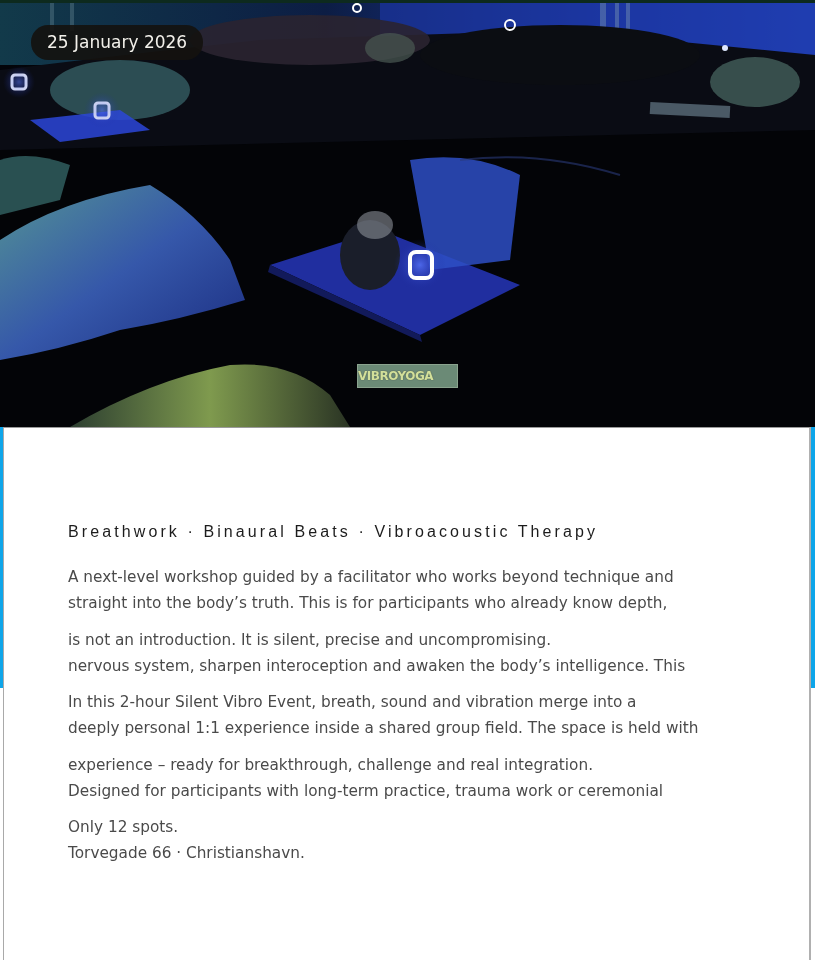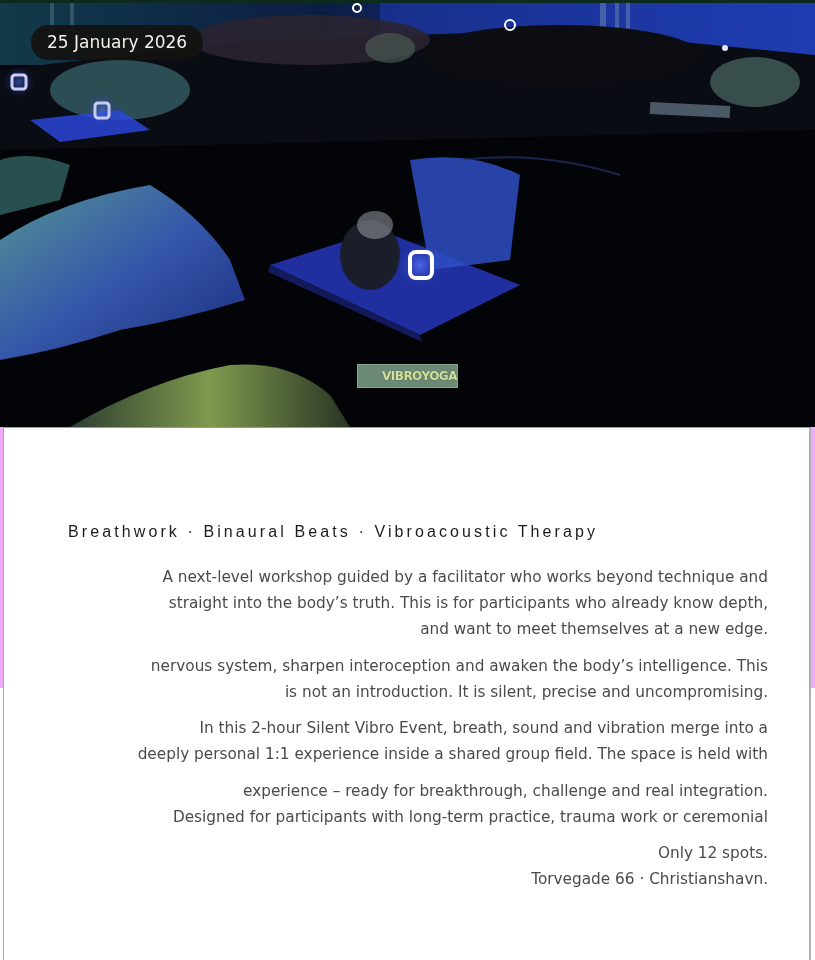--- a/index.html
+++ b/index.html
@@ -7,21 +7,21 @@
       padding: 0;
       width: 815px;
       height: 960px;
       background: #ffffff;
       overflow: hidden;
     }
     .page {
       position: relative;
       width: 815px;
       height: 688px;
-      background: #f0abfc;
+      background: #0ea5e9;
     }
     
     .hero {
       position: absolute;
       left: 0;
       top: 0;
       width: 815px;
       height: 427px;
       overflow: hidden;
       background: #020306;
@@ -54,21 +54,21 @@
       width: 101px;
       height: 24px;
       background: #6b8a76;
       border: 1px solid #8aa38e;
       box-sizing: border-box;
       color: #d2e09a;
       font-family: "DejaVu Sans", sans-serif;
       font-weight: bold;
       font-size: 12px;
       letter-spacing: -0.5px;
-      text-align: right;
+      text-align: left;
       line-height: 22px;
       text-shadow: 0 0 1px #333;
     }
     
     .card {
       position: absolute;
       left: 3px;
       top: 427px;
       width: 808px;
       height: 533px;
@@ -93,21 +93,20 @@
       left: 68px;
       top: 564px;
       width: 700px;
       font-family: "DejaVu Sans", sans-serif;
       font-size: 15.3px;
       line-height: 26px;
       color: #4a4a4a;
     }
     .body-text p {
       margin: 0 0 10.5px 0;
-      text-align: right;
     }
     .body-text .line { display: block; white-space: nowrap; }
   </style>
 </head>
 <body>
 
 <div class="page">
 
   <div class="hero">
     <svg width="815" height="427" viewBox="0 0 815 427">
@@ -184,25 +183,24 @@
   </div>
 
   <div class="card"></div>
 
   <div class="subtitle">Breathwork · Binaural Beats · Vibroacoustic Therapy</div>
 
   <div class="body-text">
     <p>
       <span class="line">A next-level workshop guided by a facilitator who works beyond technique and</span>
       <span class="line">straight into the body’s truth. This is for participants who already know depth,</span>
-      <span class="line">and want to meet themselves at a new edge.</span>
-    </p>
-    <p>
+    </p>
+    <p>
+      <span class="line">is not an introduction. It is silent, precise and uncompromising.</span>
       <span class="line">nervous system, sharpen interoception and awaken the body’s intelligence. This</span>
-      <span class="line">is not an introduction. It is silent, precise and uncompromising.</span>
     </p>
     <p>
       <span class="line">In this 2-hour Silent Vibro Event, breath, sound and vibration merge into a</span>
       <span class="line">deeply personal 1:1 experience inside a shared group field. The space is held with</span>
     </p>
     <p>
       <span class="line">experience – ready for breakthrough, challenge and real integration.</span>
       <span class="line">Designed for participants with long-term practice, trauma work or ceremonial</span>
     </p>
     <p>

